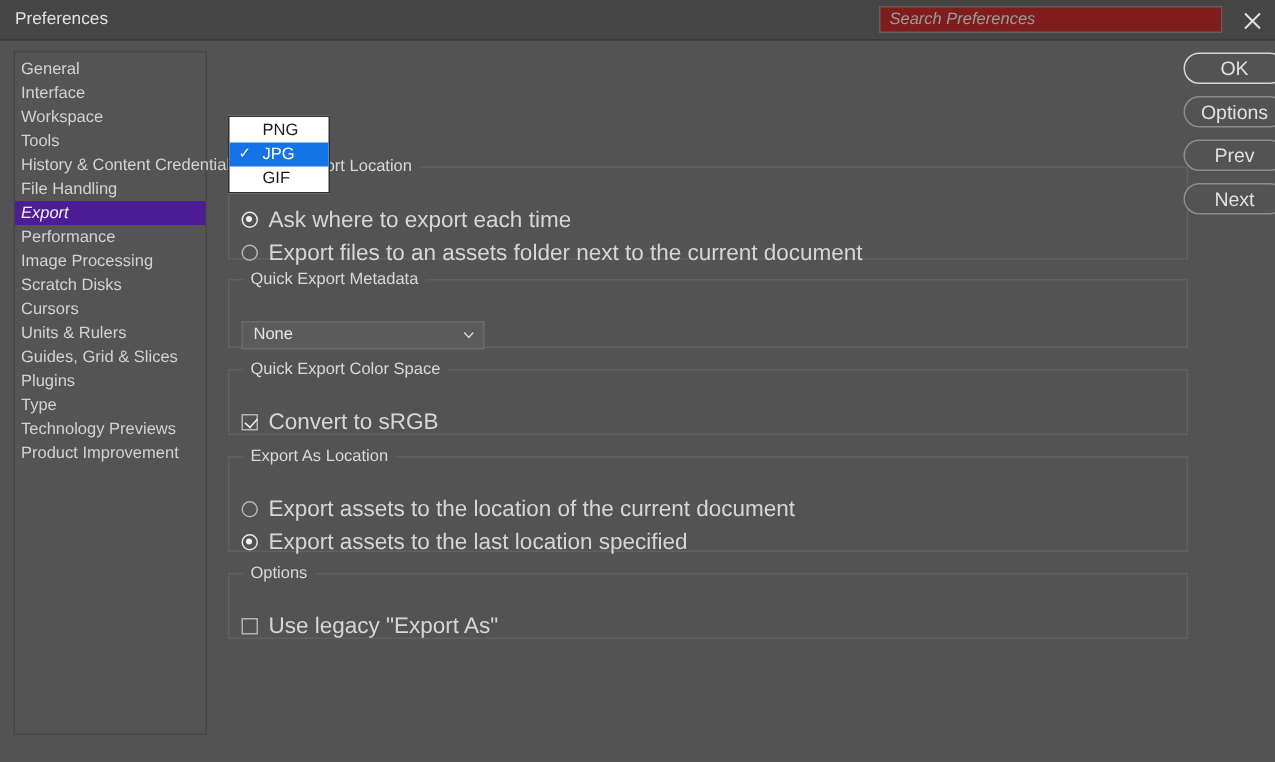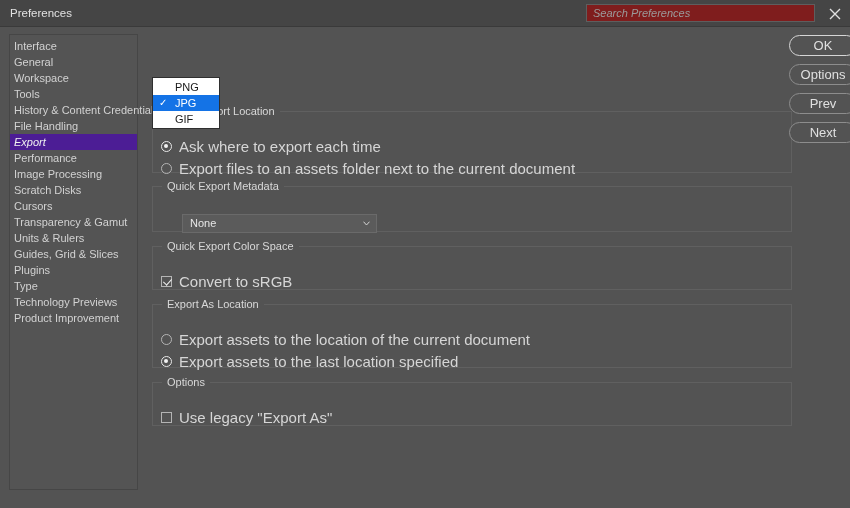--- a/index.html
+++ b/index.html
@@ -114,21 +114,21 @@
     font-size: 11px; color: #e6e6e6;
     white-space: nowrap;
   }
   .dd .caret {
     position: absolute; right: 6px; top: 6px;
     width: 7px; height: 5px;
   }
   .caret svg { display:block; }
 
   #format-select { left: 8px; top: 27px; width: 68px; }
-  #metadata-select { left: 8px; top: 22px; width: 195px; margin-left: 21px; }
+  #metadata-select { left: 8px; top: 22px; width: 162px; }
 
   .quality-label {
     position: absolute; left: 85px; top: 29px;
     font-size: 11px; color: #d4d4d4;
   }
   .quality-field {
     position: absolute; left: 127px; top: 27px;
     width: 44px; height: 19px;
     background: #5b5b5b; border: 1px solid #6a6a6a;
     box-sizing: border-box;
@@ -246,24 +246,24 @@
 
   <div class="close-btn">
     <svg width="18" height="18" viewBox="0 0 18 18">
       <path d="M4 4 L14 14 M14 4 L4 14" stroke="#e0e0e0" stroke-width="1.4" fill="none"></path>
     </svg>
   </div>
 </div>
 
 <div class="sidebar">
   <div class="side-item">
+    <span>General</span>
+  </div>
+  <div class="side-item">
     <span>Interface</span>
-  </div>
-  <div class="side-item">
-    <span>General</span>
   </div>
   <div class="side-item">
     <span>Workspace</span>
   </div>
   <div class="side-item">
     <span>Tools</span>
   </div>
   <div class="side-item">
     <span>History &amp; Content Credentials</span>
   </div>
@@ -277,23 +277,20 @@
     <span>Performance</span>
   </div>
   <div class="side-item">
     <span>Image Processing</span>
   </div>
   <div class="side-item">
     <span>Scratch Disks</span>
   </div>
   <div class="side-item">
     <span>Cursors</span>
-  </div>
-  <div class="side-item">
-    <span>Transparency &amp; Gamut</span>
   </div>
   <div class="side-item">
     <span>Units &amp; Rulers</span>
   </div>
   <div class="side-item">
     <span>Guides, Grid &amp; Slices</span>
   </div>
   <div class="side-item">
     <span>Plugins</span>
   </div>

